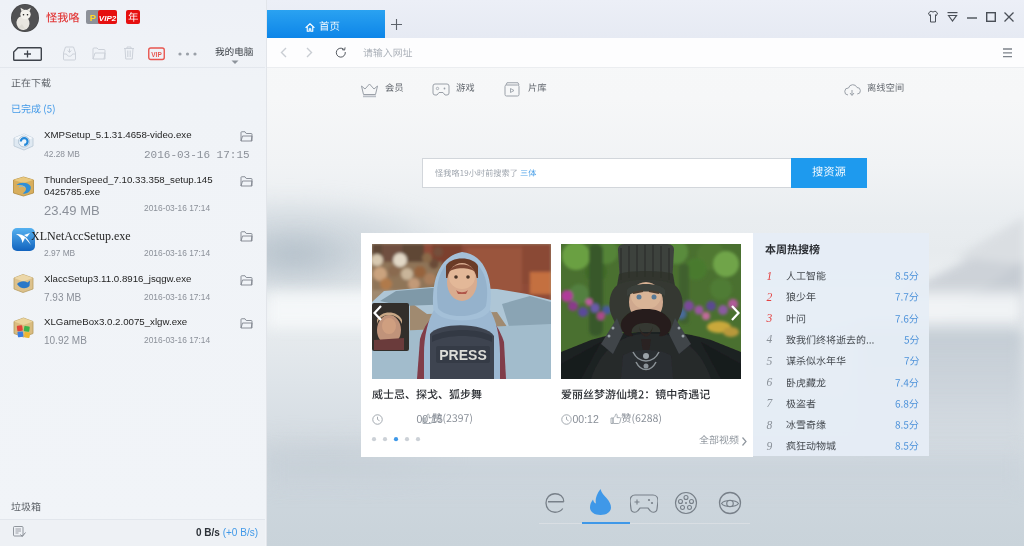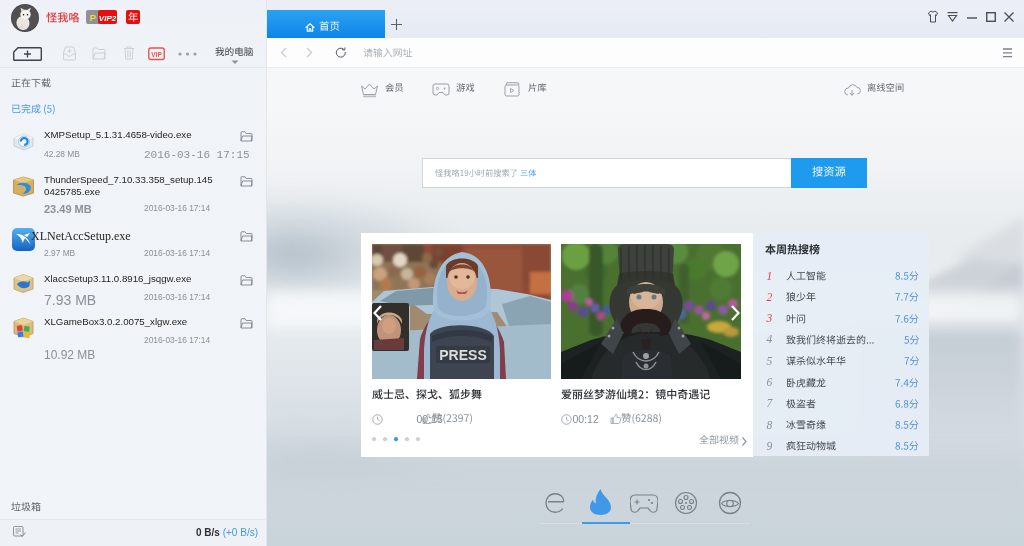--- a/index.html
+++ b/index.html
@@ -171,21 +171,21 @@
       <path d="M2 20 L5 10 H24 L22.5 20" fill="none" stroke="#7f858d" stroke-width="1.8"></path>
     </svg>
 <svg style="position:absolute;left:11px;top:174px" width="25" height="25">
       <path d="M2.5 6 L12.5 3 L22.5 6 L22.5 19 L12.5 22 L2.5 19 Z" fill="#d8ae5d" stroke="#b08a3e" stroke-width="0.8"></path>
       <path d="M2.5 6 L12.5 9 L22.5 6 L12.5 3 Z" fill="#e9c87e"></path>
       <path d="M5.5 11 C9 7.5 17 8 19.5 12 C21 16 17 20.5 11.5 19.5 C15 17.5 16 14.5 14 12.8 C11 10.5 7.5 11.5 5.5 11 Z" fill="#2e8fd8"></path>
       <path d="M8 13 C10 11.5 13 12 14 13.5" stroke="#7ec0ee" stroke-width="1" fill="none"></path>
     </svg>
 <div style="position:absolute;left:44px;top:174px;font-family:'Liberation Sans',sans-serif;font-size:9.7px;font-weight:400;color:#1f1f1f;white-space:nowrap;">ThunderSpeed_7.10.33.358_setup.145</div>
 <div style="position:absolute;left:44px;top:186.2px;font-family:'Liberation Sans',sans-serif;font-size:9.7px;font-weight:400;color:#1f1f1f;white-space:nowrap;">0425785.exe</div>
-<div style="position:absolute;left:44px;top:202.8px;font-family:'Liberation Sans',sans-serif;font-size:11px;font-weight:700;color:#8b9099;white-space:nowrap;">23.49 MB</div>
+<div style="position:absolute;left:44px;top:202.8px;font-family:'Liberation Sans',sans-serif;font-size:13px;font-weight:400;color:#8b9099;white-space:nowrap;">23.49 MB</div>
 <div style="position:absolute;left:144px;top:202.8px;font-family:'Liberation Sans',sans-serif;font-size:8.4px;font-weight:400;color:#8b9099;white-space:nowrap;">2016-03-16 17:14</div>
 <svg style="position:absolute;left:240px;top:176.2px" width="13" height="11" viewBox="0 0 26 22">
       <path d="M2 20 V3 a1.5 1.5 0 0 1 1.5-1.5 H10 L12.5 5 H22.5 a1.5 1.5 0 0 1 1.5 1.5 V20 Z" fill="none" stroke="#7f858d" stroke-width="1.8"></path>
       <path d="M2 20 L5 10 H24 L22.5 20" fill="none" stroke="#7f858d" stroke-width="1.8"></path>
     </svg>
 <svg style="position:absolute;left:11px;top:227px" width="25" height="25">
       <rect x="1" y="1" width="23" height="23" rx="5" fill="url(#g3)"></rect>
       <defs>
         <linearGradient id="g3" x1="0" y1="0" x2="0" y2="1">
           <stop offset="0" stop-color="#55b1f0"></stop>
@@ -201,36 +201,36 @@
 <svg style="position:absolute;left:240px;top:231.0px" width="13" height="11" viewBox="0 0 26 22">
       <path d="M2 20 V3 a1.5 1.5 0 0 1 1.5-1.5 H10 L12.5 5 H22.5 a1.5 1.5 0 0 1 1.5 1.5 V20 Z" fill="none" stroke="#7f858d" stroke-width="1.8"></path>
       <path d="M2 20 L5 10 H24 L22.5 20" fill="none" stroke="#7f858d" stroke-width="1.8"></path>
     </svg>
 <svg style="position:absolute;left:11px;top:271px" width="25" height="25">
       <path d="M3 7 L12 3.5 L22 7 L22 18 L12 21.5 L3 18 Z" fill="#dcc18c" stroke="#b99e62" stroke-width="0.8"></path>
       <path d="M3 7 L12 10.5 L22 7 L12 3.5 Z" fill="#ecd7a8"></path>
       <path d="M6 13 C9 10 13 9.5 16.5 11.5 L19 9.5 L18.5 15 C15 18.5 9 18 6 13 Z" fill="#2b78c8"></path>
     </svg>
 <div style="position:absolute;left:44px;top:272.8px;font-family:'Liberation Sans',sans-serif;font-size:9.7px;font-weight:400;color:#1f1f1f;white-space:nowrap;">XlaccSetup3.11.0.8916_jsqgw.exe</div>
-<div style="position:absolute;left:44px;top:291.5px;font-family:'Liberation Sans',sans-serif;font-size:14px;font-weight:400;color:#8b9099;white-space:nowrap;text-align:right;">7.93 MB</div>
+<div style="position:absolute;left:44px;top:291.5px;font-family:'Liberation Sans',sans-serif;font-size:10px;font-weight:400;color:#8b9099;white-space:nowrap;text-align:right;">7.93 MB</div>
 <div style="position:absolute;left:144px;top:291.5px;font-family:'Liberation Sans',sans-serif;font-size:8.4px;font-weight:400;color:#8b9099;white-space:nowrap;">2016-03-16 17:14</div>
 <svg style="position:absolute;left:240px;top:275.0px" width="13" height="11" viewBox="0 0 26 22">
       <path d="M2 20 V3 a1.5 1.5 0 0 1 1.5-1.5 H10 L12.5 5 H22.5 a1.5 1.5 0 0 1 1.5 1.5 V20 Z" fill="none" stroke="#7f858d" stroke-width="1.8"></path>
       <path d="M2 20 L5 10 H24 L22.5 20" fill="none" stroke="#7f858d" stroke-width="1.8"></path>
     </svg>
 <svg style="position:absolute;left:11px;top:315px" width="25" height="25">
       <path d="M3 6.5 L12.5 3 L22 6.5 L22 18.5 L12.5 22 L3 18.5 Z" fill="#d9bc80" stroke="#b59a5c" stroke-width="0.8"></path>
       <path d="M3 6.5 L12.5 10 L22 6.5 L12.5 3 Z" fill="#ebd49c"></path>
       <rect x="6" y="10.5" width="5.5" height="5.5" rx="1" fill="#e04338" transform="rotate(-8 9 13)"></rect>
       <rect x="13" y="11" width="5.5" height="5.5" rx="1" fill="#3bb24a" transform="rotate(8 15 14)"></rect>
       <rect x="6.5" y="16.5" width="5.5" height="5.5" rx="1" fill="#3b7de0" transform="rotate(-8 10 18)"></rect>
       <rect x="13.5" y="17" width="5.5" height="5.5" rx="1" fill="#f0b62f" transform="rotate(8 15 19)"></rect>
     </svg>
 <div style="position:absolute;left:44px;top:315.8px;font-family:'Liberation Sans',sans-serif;font-size:9.7px;font-weight:400;color:#1f1f1f;white-space:nowrap;text-align:right;">XLGameBox3.0.2.0075_xlgw.exe</div>
-<div style="position:absolute;left:44px;top:335px;font-family:'Liberation Sans',sans-serif;font-size:12px;font-weight:400;color:#8b9099;white-space:nowrap;margin-top:13px;">10.92 MB</div>
+<div style="position:absolute;left:44px;top:335px;font-family:'Liberation Sans',sans-serif;font-size:10px;font-weight:400;color:#8b9099;white-space:nowrap;">10.92 MB</div>
 <div style="position:absolute;left:144px;top:335px;font-family:'Liberation Sans',sans-serif;font-size:8.4px;font-weight:400;color:#8b9099;white-space:nowrap;">2016-03-16 17:14</div>
 <svg style="position:absolute;left:240px;top:318.0px" width="13" height="11" viewBox="0 0 26 22">
       <path d="M2 20 V3 a1.5 1.5 0 0 1 1.5-1.5 H10 L12.5 5 H22.5 a1.5 1.5 0 0 1 1.5 1.5 V20 Z" fill="none" stroke="#7f858d" stroke-width="1.8"></path>
       <path d="M2 20 L5 10 H24 L22.5 20" fill="none" stroke="#7f858d" stroke-width="1.8"></path>
     </svg>
 <svg style="position:absolute;left:10.5px;top:502.0px;overflow:visible;" width="30.0" height="10.0">
       <g transform="translate(0,8.55) scale(0.010000,-0.010000)" fill="#5c6167">
         <path transform="translate(0 0)" d="M390 658V587H935V658ZM459 509C489 370 518 185 527 80L600 101C589 203 558 384 525 524ZM587 827C606 777 627 710 635 668L708 689C699 732 677 796 657 846ZM343 34V-37H961V34H763C801 168 841 365 868 519L788 532C770 382 731 169 695 34ZM36 129 61 53C152 88 269 134 380 179L366 248L245 203V525H354V596H245V828H172V596H53V525H172V176C121 158 74 141 36 129Z"></path>
         <path transform="translate(1000 0)" d="M36 129 61 53C150 88 266 133 375 177L360 246L246 203V525H363V596H246V828H175V596H49V525H175V177C122 158 74 141 36 129ZM365 775V706H478C465 368 424 117 258 -37C275 -47 308 -70 321 -81C427 28 484 172 515 354C554 263 602 181 660 112C603 54 538 9 466 -24C482 -36 508 -64 518 -81C587 -47 652 0 709 59C769 1 838 -45 916 -77C928 -58 950 -30 967 -15C888 14 818 59 758 116C833 211 891 334 923 486L877 505L864 502H751C774 584 801 689 823 775ZM550 706H733C711 612 683 506 658 436H837C810 330 765 241 709 168C630 259 572 373 535 497C542 563 546 632 550 706Z"></path>
         <path transform="translate(2000 0)" d="M570 293H837V191H570ZM570 352V451H837V352ZM570 132H837V28H570ZM497 519V-79H570V-35H837V-73H913V519ZM185 844C153 743 99 643 36 578C54 568 86 547 100 536C133 574 165 624 194 679H234C255 639 274 591 284 556H235V442H60V372H220C176 265 101 148 33 85C51 71 71 45 82 27C134 83 190 168 235 254V-80H307V256C349 211 398 156 420 126L468 185C444 210 348 300 307 334V372H466V442H307V551L354 570C346 599 329 641 310 679H488V743H225C237 771 248 799 257 827ZM578 844C549 745 496 649 430 587C449 577 480 556 494 544C528 580 561 626 589 678H649C682 634 716 580 729 543L794 571C781 600 756 641 728 678H948V743H620C632 770 642 798 651 827Z"></path>

